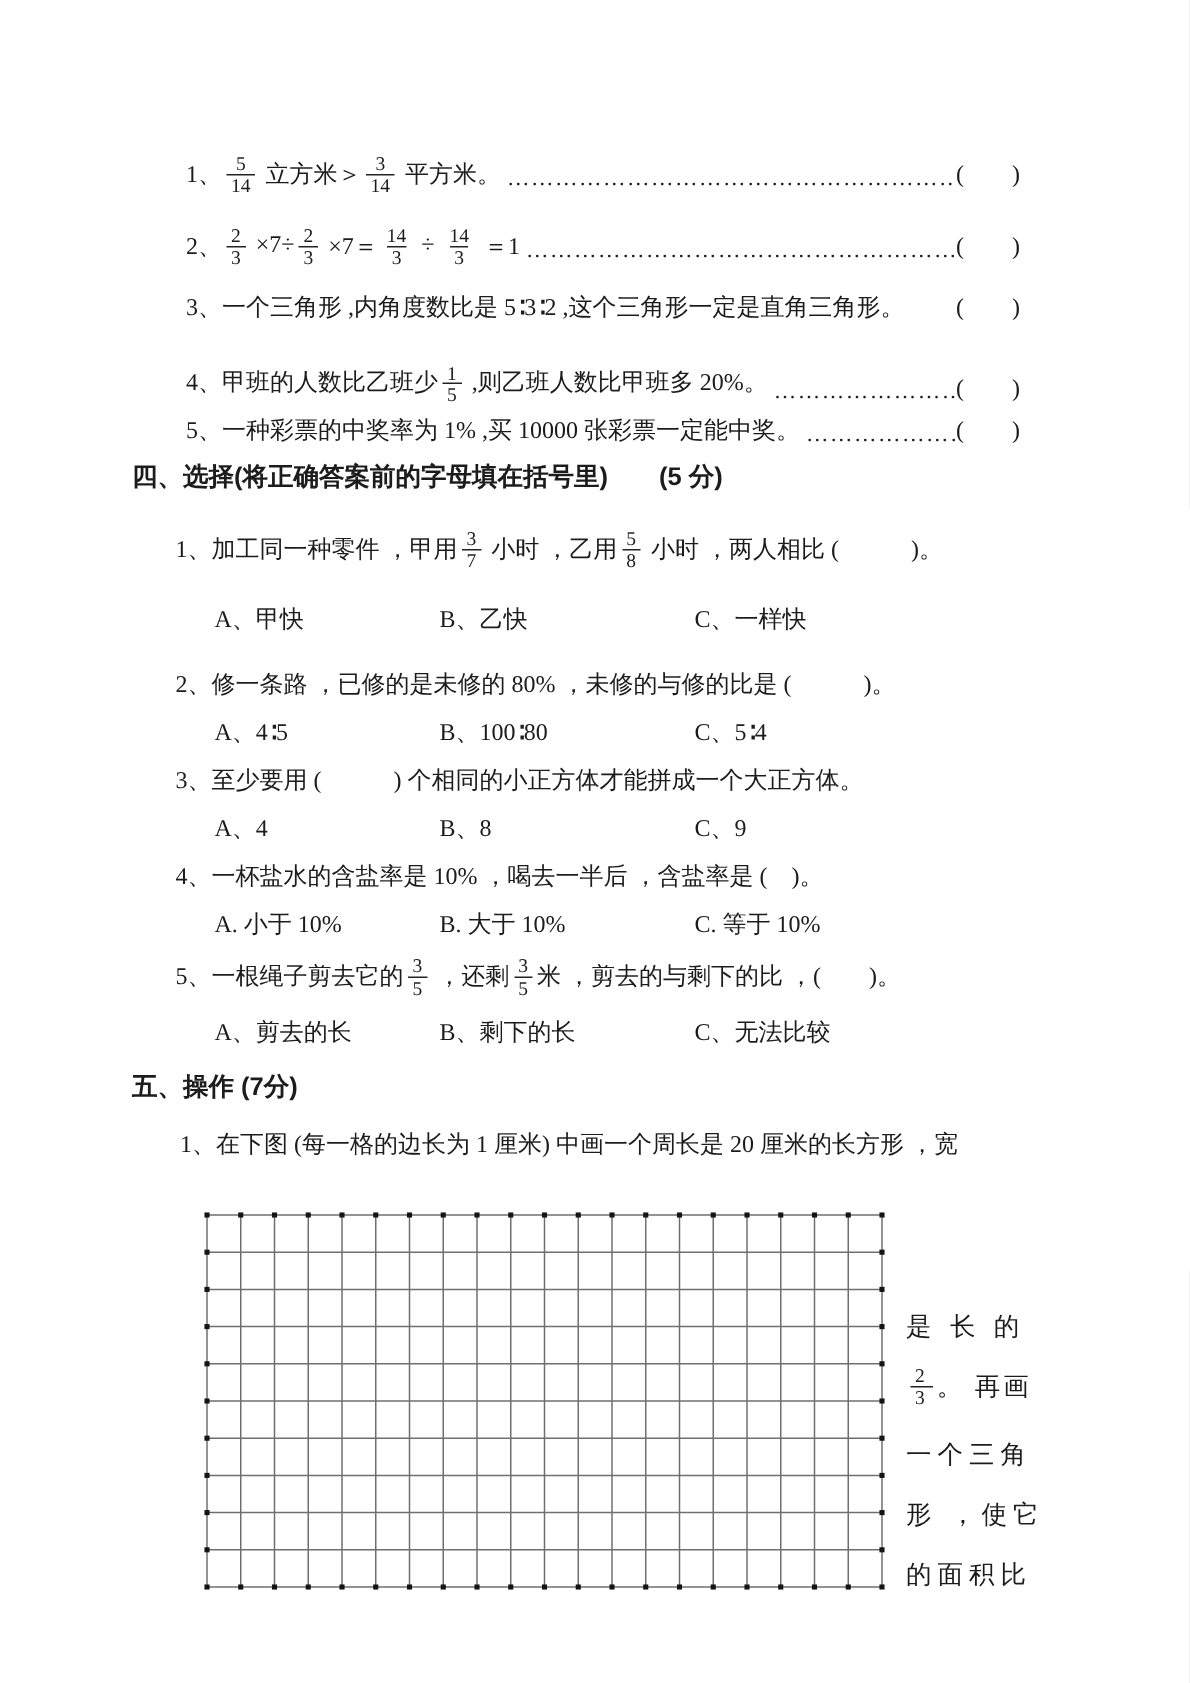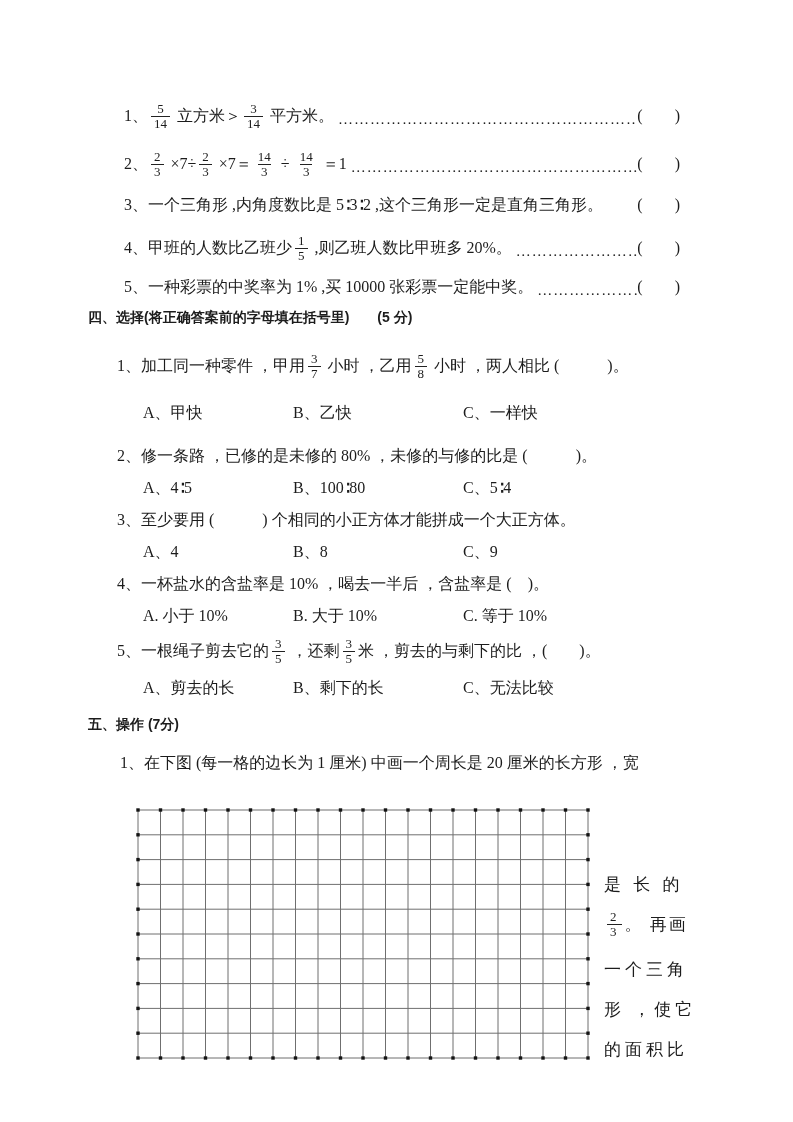--- a/index.html
+++ b/index.html
@@ -25,26 +25,26 @@
   .frac .num{padding:0 3px;}
   .frac .den{padding:0 3px;border-top:1px solid #222;}
   
   .judge .q-line{margin-left:36px;width:556px;}
   .judge .dots{flex:1 1 auto;overflow:hidden;white-space:nowrap;
                letter-spacing:1px;font-size:15px;padding:6px 4px 0 4px;}
   .judge .paren{white-space:pre;}
   #judge-1{margin-top:2px;}
   #judge-2{margin-top:4px;}
   #judge-3{margin-top:8px;}
-  #judge-4{margin-top:10px;}
+  #judge-4{margin-top:10px;align-items:flex-end;}
   #judge-5{margin-top:6px;}
   
   .sec-heading{
     font-family:"Liberation Sans","DejaVu Sans",sans-serif;
-    font-weight:bold;font-size:14px;height:23px;line-height:23px;
+    font-weight:bold;font-size:17px;height:23px;line-height:23px;
     white-space:pre;
   }
   #choice-heading{margin-top:8px;}
   #operate-heading{margin-top:14px;}
   
   .stem{margin-left:29px;}
   .opts{display:flex;margin-left:55px;height:22px;align-items:center;white-space:pre;}
   .opts .opt-a{width:150px;}
   .opts .opt-b{width:170px;}
   .opts .opt-c{flex:0 0 auto;}

